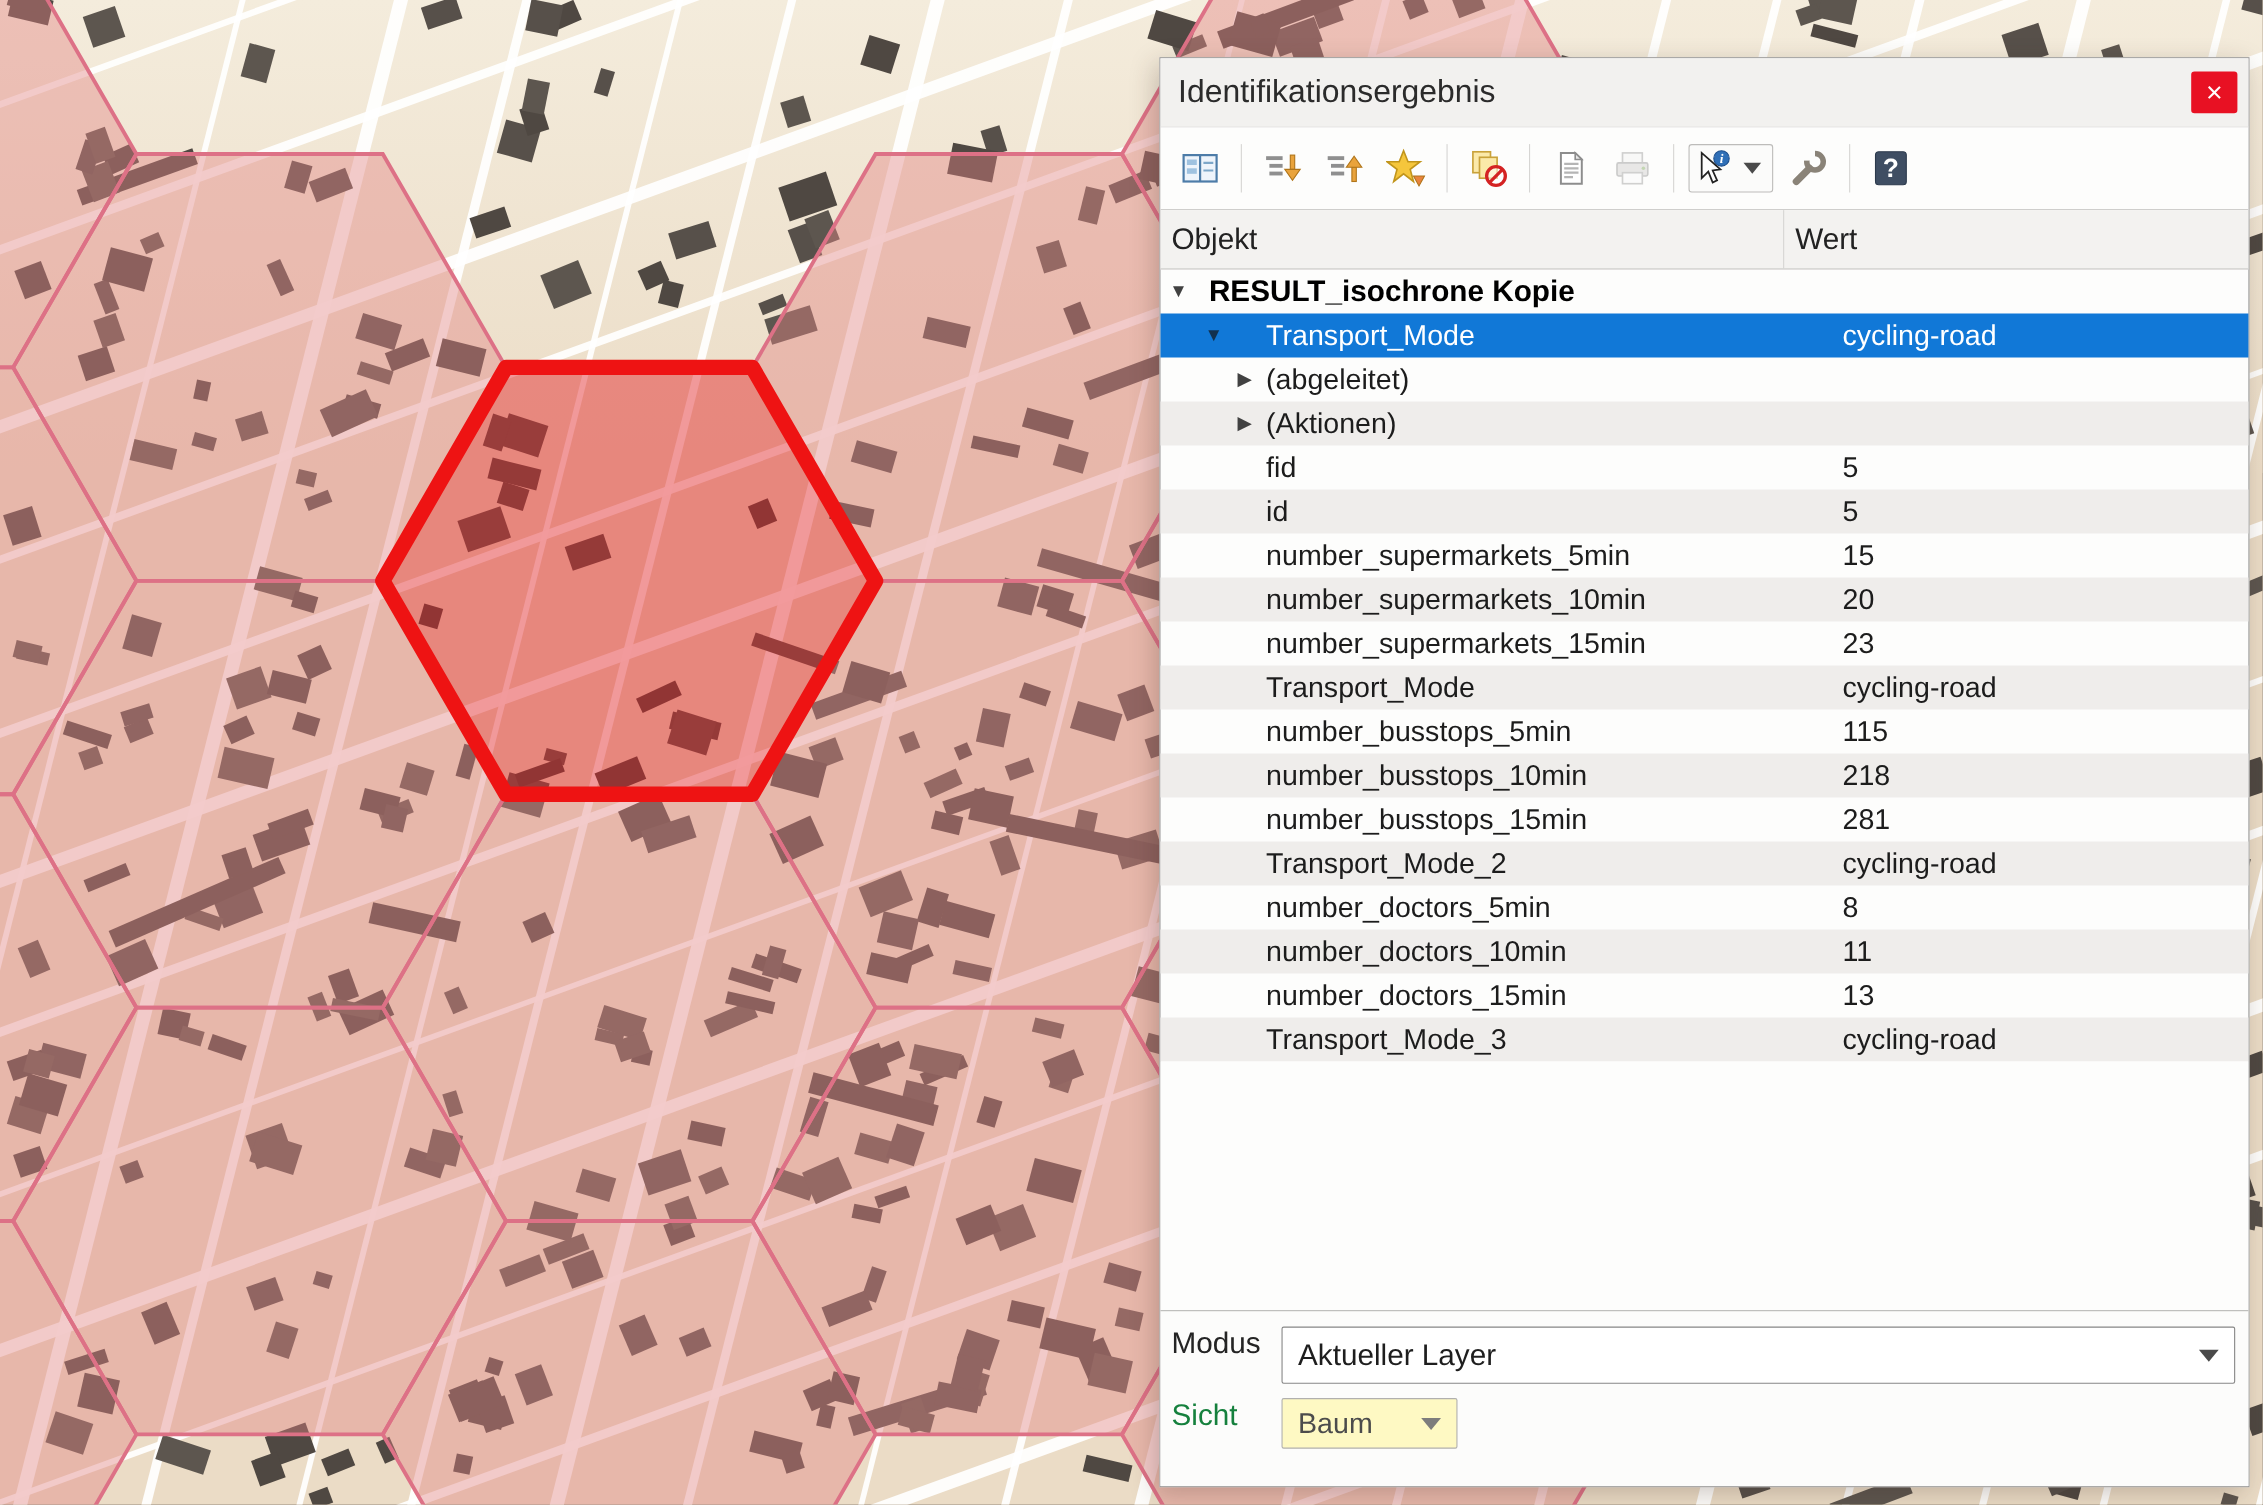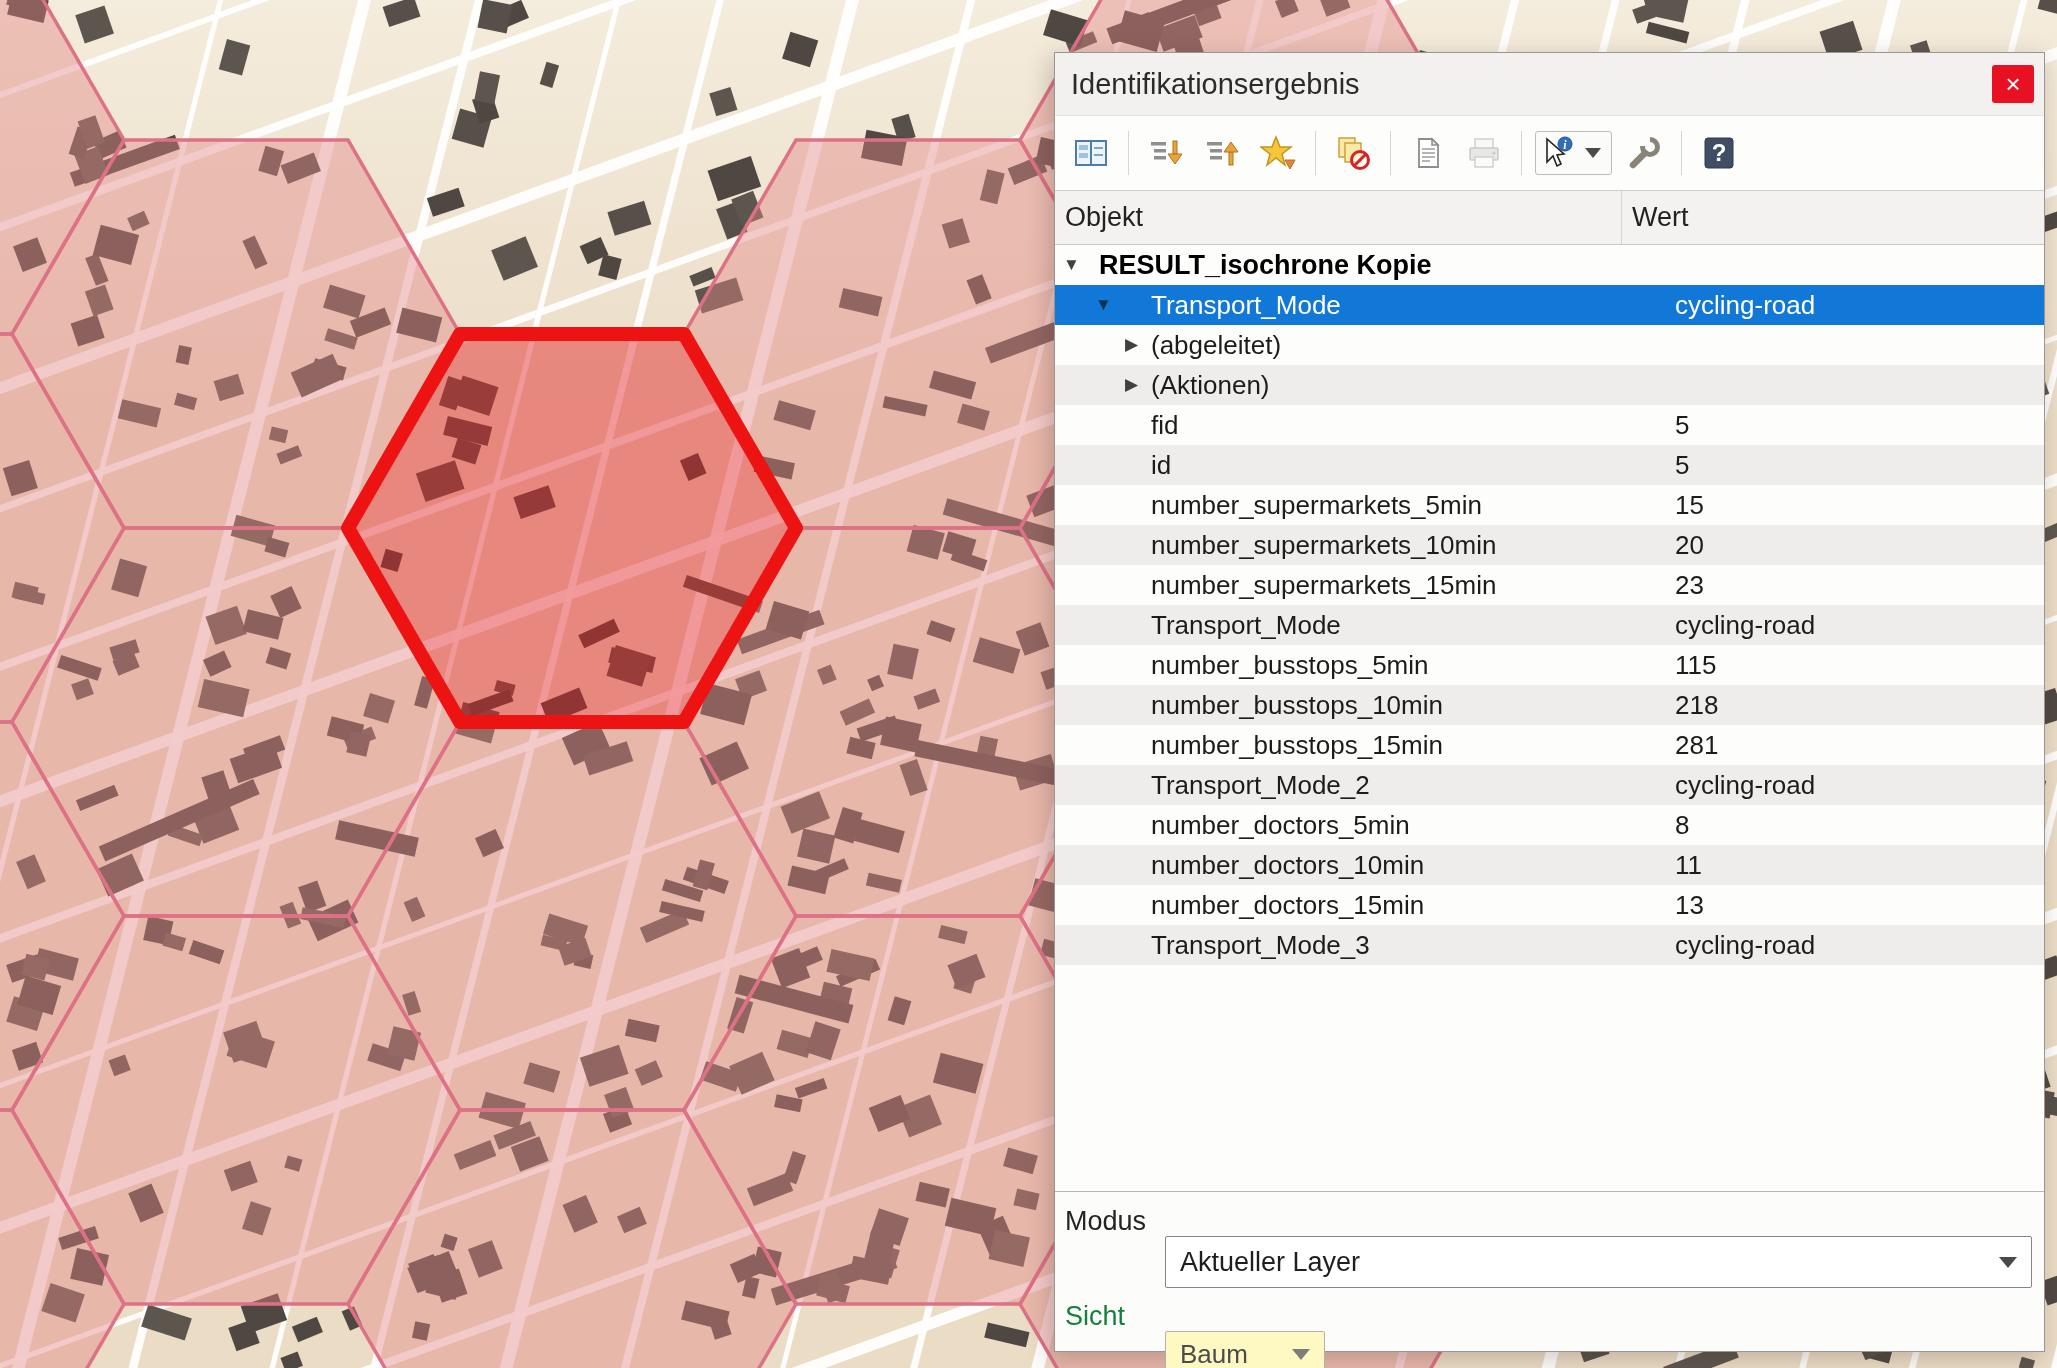--- a/index.html
+++ b/index.html
@@ -48,21 +48,21 @@
   .sel-row .lbl,.sel-row .cell.value{color:var(--selection-text,#fff);}
   .sel-row .arrow{color:#12314f;}
 
   .spacer{flex:1;background:#fdfdfc;}
 
   .footer{height:160px;flex:none;border-top:1px solid #b9b8b6;box-sizing:border-box;
           padding:14px 12px 0 10px;background:#fcfcfb;}
   .frow{display:flex;align-items:flex-start;margin-bottom:13px;}
   .flabel{font-size:27px;color:#242424;width:100px;flex:none;}
   .combo{height:52px;border:1px solid #868686;border-radius:2px;background:#fff;display:flex;
-         align-items:center;padding:0 14px;font-size:27px;color:#1e1e1e;flex:1;box-sizing:border-box;margin-top:30px;}
+         align-items:center;padding:0 14px;font-size:27px;color:#1e1e1e;flex:1;box-sizing:border-box;}
   .combo .ctext{flex:1;}
   .caret{width:0;height:0;border-left:9px solid transparent;border-right:9px solid transparent;
          border-top:11px solid #4a4a4a;flex:none;}
   .small-caret{border-left-width:8px;border-right-width:8px;border-top-width:10px;}
   .frow.sicht .flabel{color:#15803d;}
   .combo.small{flex:none;width:160px;height:46px;background:#fef9c3;border-color:#b1b0ae;
                color:#4c4c4c;font-size:26px;}
   .combo.small .caret{border-top-color:#7d7d7c;}
 </style>
 </head>

